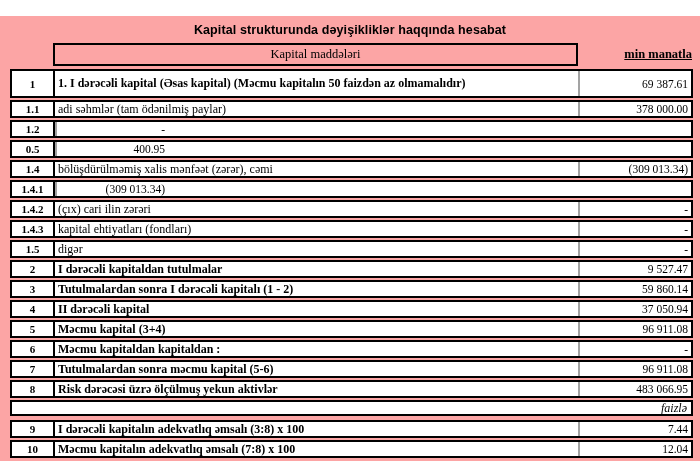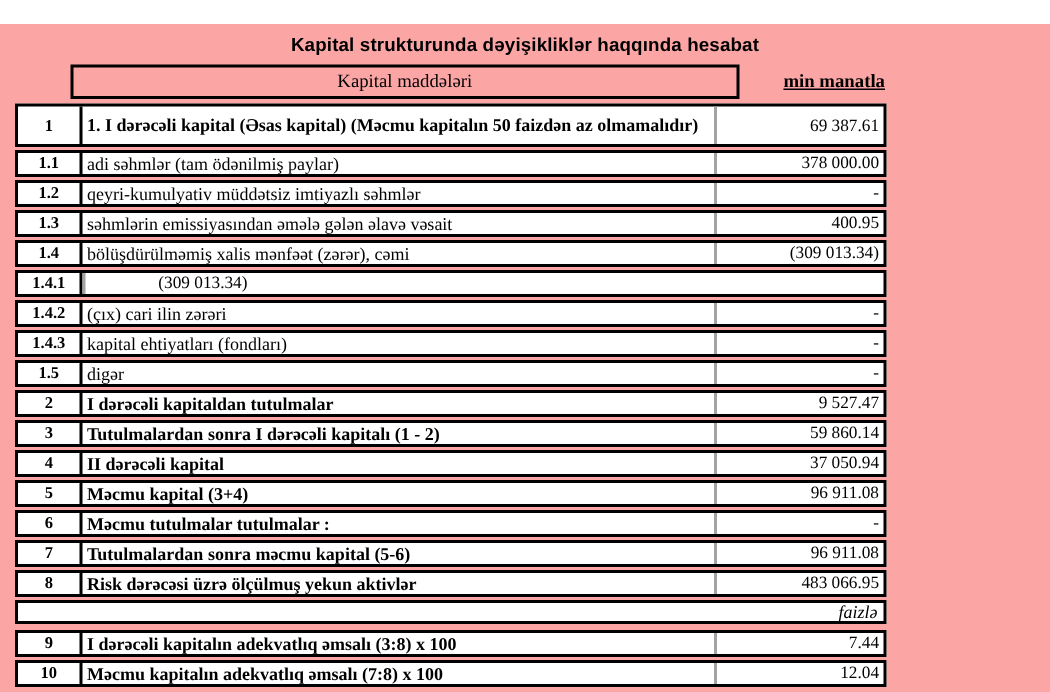--- a/index.html
+++ b/index.html
@@ -21,21 +21,21 @@
     text-align: center;
     font-family: "Liberation Sans", "DejaVu Sans", sans-serif;
     font-weight: bold;
     font-size: 12.5px;
     letter-spacing: 0.1px;
   }
   .table {
     position: absolute;
     top: 27px;
     left: 10px;
-    width: 581px;
+    width: 683px;
   }
   .header-row {
     display: flex;
     height: 23px;
     margin-bottom: 3px;
   }
   .header-spacer { width: 43px; }
   .header-box {
     width: 525px;
     box-sizing: border-box;
@@ -117,26 +117,24 @@
           <div class="cell label">1. I dərəcəli kapital (Əsas kapital) (Məcmu kapitalın 50 faizdən  az olmamalıdır)</div>
           <div class="cell value">69 387.61</div>
         </div>
         <div class="row">
           <div class="cell num">1.1</div>
           <div class="cell label">adi səhmlər (tam ödənilmiş paylar)</div>
           <div class="cell value">378 000.00</div>
         </div>
         <div class="row">
           <div class="cell num">1.2</div>
-          <div class="cell label">qeyri-kumulyativ müddətsiz imtiyazlı səhmlər</div>
-          <div class="cell value">-</div>
-        </div>
-        <div class="row">
-          <div class="cell num">1.3</div>
-          <div class="cell label">səhmlərin emissiyasından əmələ gələn  əlavə vəsait</div>
+          <div class="cell value">-</div>
+        </div>
+        <div class="row">
+          <div class="cell num">0.5</div>
           <div class="cell value">400.95</div>
         </div>
         <div class="row">
           <div class="cell num">1.4</div>
           <div class="cell label">bölüşdürülməmiş xalis mənfəət (zərər), cəmi</div>
           <div class="cell value">(309 013.34)</div>
         </div>
         <div class="row">
           <div class="cell num">1.4.1</div>
           <div class="cell value">(309 013.34)</div>
@@ -171,21 +169,21 @@
           <div class="cell label">II dərəcəli  kapital</div>
           <div class="cell value">37 050.94</div>
         </div>
         <div class="row bold">
           <div class="cell num">5</div>
           <div class="cell label">Məcmu kapital (3+4)</div>
           <div class="cell value">96 911.08</div>
         </div>
         <div class="row bold">
           <div class="cell num">6</div>
-          <div class="cell label">Məcmu tutulmalar tutulmalar :</div>
+          <div class="cell label">Məcmu kapitaldan kapitaldan :</div>
           <div class="cell value">-</div>
         </div>
         <div class="row bold">
           <div class="cell num">7</div>
           <div class="cell label">Tutulmalardan sonra məcmu kapital (5-6)</div>
           <div class="cell value">96 911.08</div>
         </div>
         <div class="row bold">
           <div class="cell num">8</div>
           <div class="cell label">Risk dərəcəsi üzrə ölçülmuş  yekun aktivlər</div>

